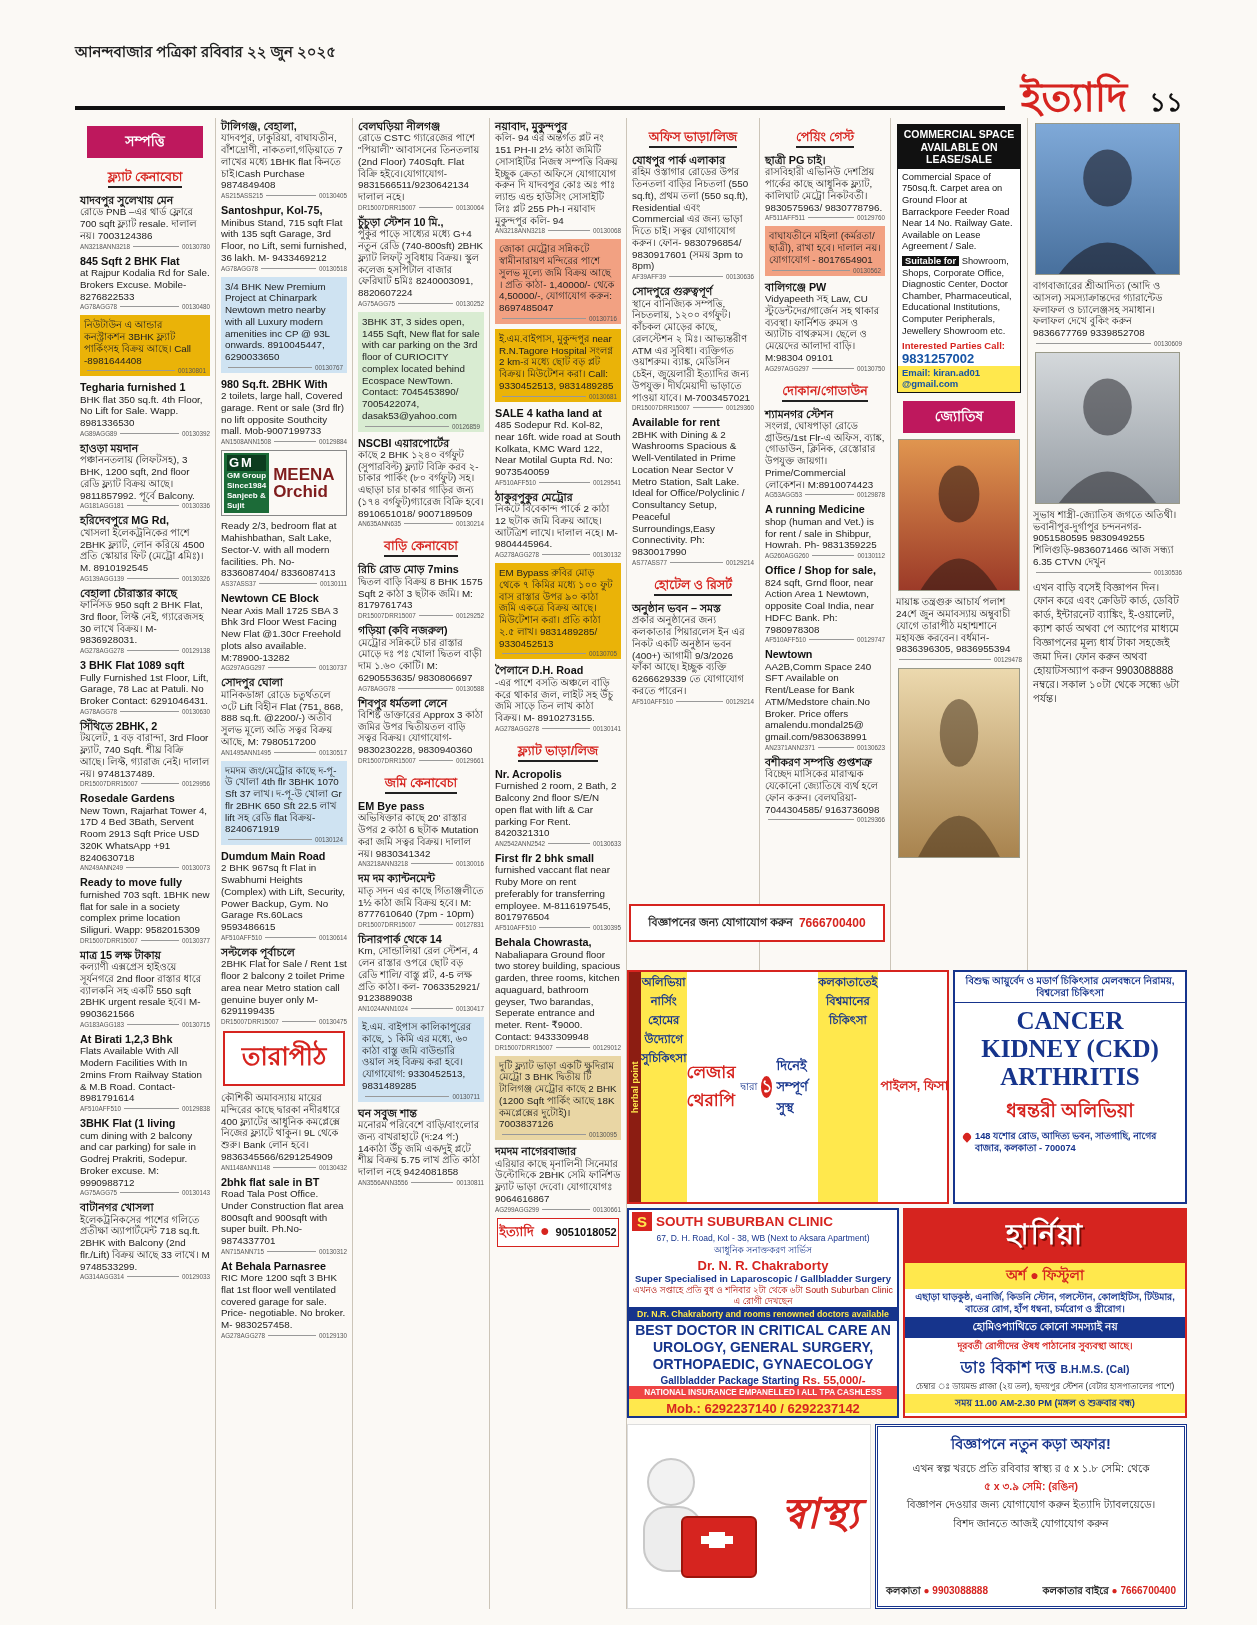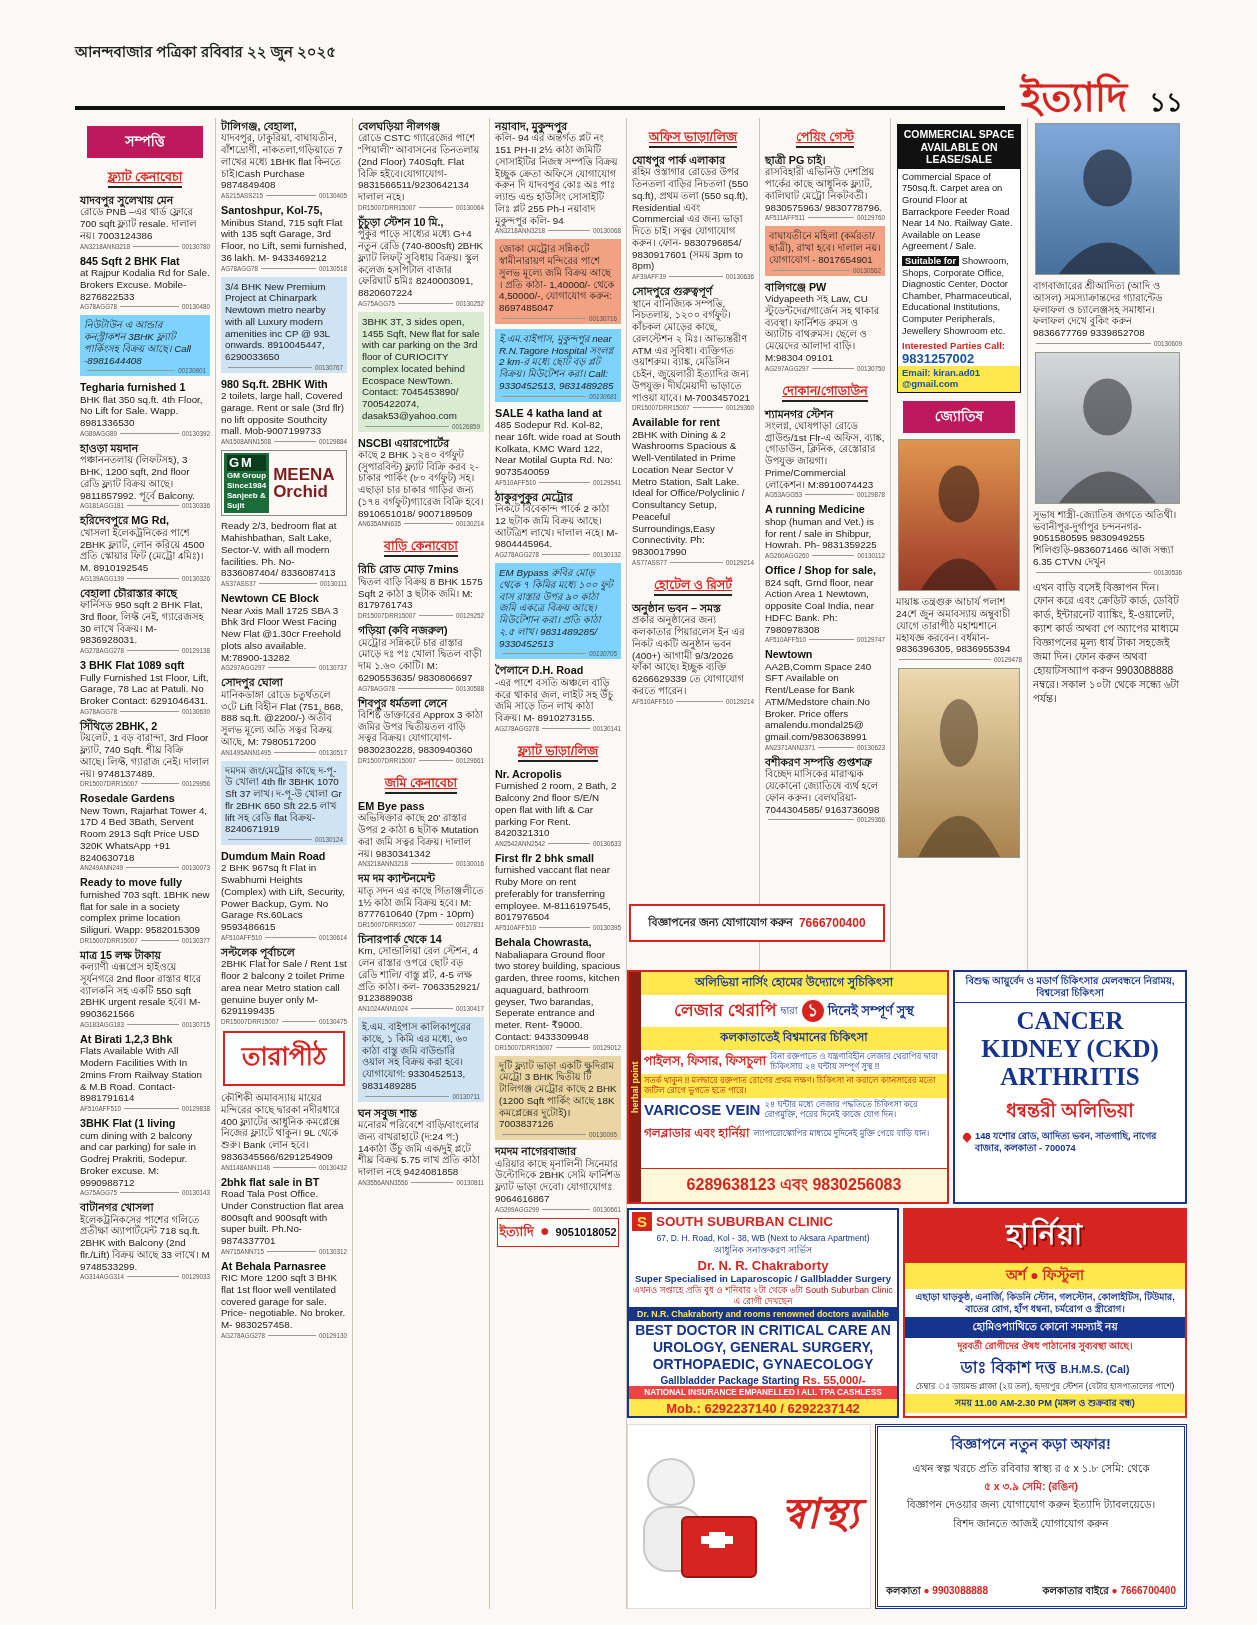--- a/index.html
+++ b/index.html
@@ -18,27 +18,27 @@
   .c1{width:141px;} .c2{width:137px;} .c3{width:137px;} .c4{width:137px;}
   .rightwrap{flex:1;position:relative;display:flex;flex-direction:column;}
   .rt-row{display:flex;height:852px;overflow:hidden;}
   .c5{width:133px;} .c6{width:131px;} .c7{width:137px;} .c8{flex:1;border-right:none;}
   .rt-bottom{flex:1;display:flex;flex-direction:column;}
   .br1{display:flex;height:234px;} .br2{display:flex;height:214px;} .br3{display:flex;flex:1;}
   
   .sec{background:#be185d;color:#fff;font-weight:bold;text-align:center;font-size:14px;
        padding:4px 0;margin:8px 7px 6px;}
   .sub{color:#d6241f;font-weight:bold;text-align:center;font-size:12.5px;margin:10px 0 6px;}
-  .sub span{border-bottom:2.5px solid #222;padding-bottom:2px;text-decoration:underline;}
+  .sub span{border-bottom:2.5px solid #222;padding-bottom:2px;}
   .ad{margin:2px 0 5px;}
   .adt{font-weight:bold;font-size:10.8px;line-height:1.15;color:#111;}
   .adb{font-size:9.8px;line-height:1.2;color:#222;}
   .adm{display:flex;align-items:center;font-size:6.3px;color:#555;margin-top:1px;}
   .adm .ml{flex:1;border-top:1px solid #999;margin:0 3px;height:0;}
-  .hl-yellow{background:#7dd3fc;padding:4px 4px 2px;font-style:italic;}
+  .hl-yellow{background:#eab308;padding:4px 4px 2px;}
   .hl-blue{background:#cfe3f2;padding:4px 4px 2px;}
   .hl-green{background:#d9ecd2;padding:4px 4px 2px;}
   .hl-salmon{background:#f2a182;padding:4px 4px 2px;}
   .hl-tan{background:#e9d6a4;padding:4px 4px 2px;}
   .meena{display:flex;gap:4px;align-items:center;border:1px solid #888;padding:2px;margin:4px 0;}
   .meena .gm{background:#1c6b38;color:#fff;font-size:8px;font-weight:bold;text-align:left;
              padding:2px 3px;line-height:1.25;}
   .meena .gm .g1{font-size:13px;letter-spacing:2px;background:#0c3c1e;padding:0 2px;}
   .meena .mo{font-weight:bold;font-size:17px;line-height:1;color:#7f1d1d;}
   .tarapith{border:2px solid #d6241f;margin:6px 2px;padding:4px 2px;text-align:center;
@@ -68,21 +68,21 @@
   .contactbox .t{font-size:11px;font-weight:bold;color:#222;}
   .contactbox .p{font-size:12px;font-weight:bold;color:#d6241f;}
   .etcbox{border:1.5px solid #d6241f;margin:4px 2px;padding:3px 4px;display:flex;gap:6px;
           align-items:baseline;justify-content:center;background:#fff;}
   .etcbox .b{color:#d6241f;font-weight:bold;font-size:13px;}
   .etcbox .p{color:#111;font-weight:bold;font-size:11px;}
   
   .oliviya{width:322px;border:2px solid #d6241f;display:flex;box-sizing:border-box;background:#fff;}
   .ol-side{writing-mode:vertical-rl;transform:rotate(180deg);background:#8c1d12;color:#ffe84d;
            font-size:9px;font-weight:bold;text-align:center;padding:2px 1px;}
-  .ol-main{flex:1;display:flex;flex-direction:column;overflow:hidden;}
+  .ol-main{flex:1;display:flex;flex-direction:row;overflow:hidden;}
   .ol-s1{background:#ffe84d;color:#16348c;font-weight:bold;font-size:11.5px;text-align:center;padding:2px 0;}
   .ol-s2{display:flex;align-items:center;justify-content:center;gap:4px;padding:2px 0;}
   .ol-laser{color:#d6241f;font-weight:bold;font-size:17px;}
   .ol-dw{color:#16348c;font-size:10px;}
   .ol-one{background:#d6241f;color:#fff;font-weight:bold;font-size:17px;border-radius:50%;
           width:22px;height:22px;line-height:22px;text-align:center;}
   .ol-cure{color:#16348c;font-weight:bold;font-size:13px;}
   .ol-s3{background:#ffe84d;color:#16348c;font-weight:bold;font-size:11.5px;text-align:center;padding:2px 0;}
   .ol-row{display:flex;align-items:center;gap:4px;padding:2px 3px;}
   .ol-piles{color:#d6241f;font-weight:bold;font-size:12.5px;white-space:nowrap;}

